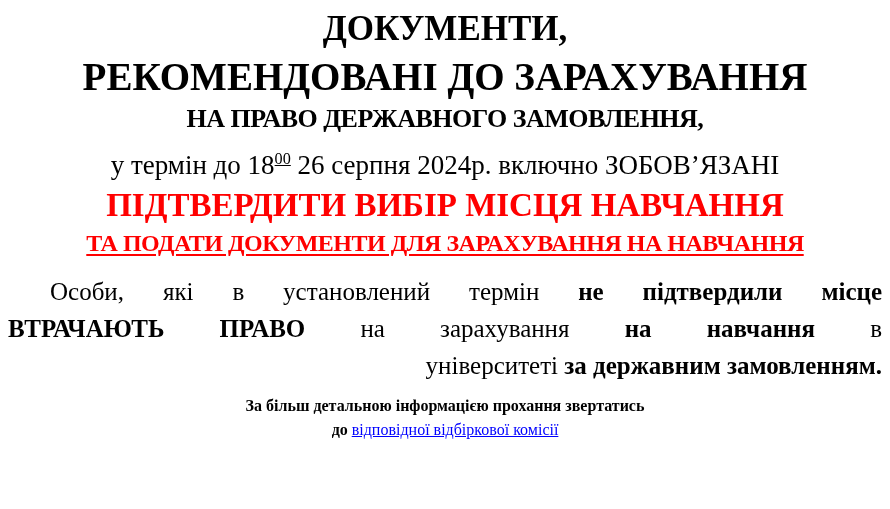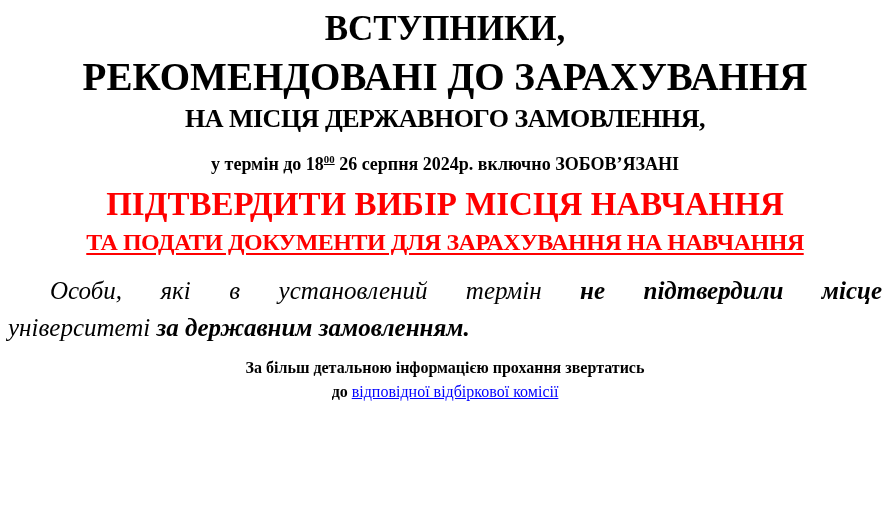--- a/index.html
+++ b/index.html
@@ -8,69 +8,70 @@
     background: #ffffff;
     color: var(--text-black, #000000);
     font-family: "Liberation Serif", serif;
     overflow: hidden;
   }
   .doc { padding: 4px 8px 0 8px; text-align: center; }
 
   .title-line1 { font-weight: bold; font-size: 35px; line-height: 50px; }
   .title-line2 { font-weight: bold; font-size: 39px; line-height: 45px; }
   .subtitle    { font-weight: bold; font-size: 26px; line-height: 40px; letter-spacing: -0.5px; }
-  .deadline    { font-weight: bold; font-size: 18px; line-height: 40px; }
+  .deadline    { font-weight: normal; font-size: 27px; line-height: 40px; }
   .deadline sup { font-size: 60%; }
   .deadline sup u { text-decoration: underline; }
 
   .action-red1 {
     color: var(--accent-red, #ff0000);
     font-weight: bold; font-size: 33px; line-height: 41px;
     text-underline-offset: 4px;
   }
   .action-red2 {
     color: var(--accent-red, #ff0000);
     font-weight: bold; font-size: 24px; line-height: 35px;
     text-decoration: underline;
     text-underline-offset: 3px;
     letter-spacing: -0.5px;
   }
   .committee-line { font-size: 25px; line-height: 35px; }
 
   .warning-para { margin-top: 12px; font-size: 25px; line-height: 37px; }
   .jline { text-align: justify; text-align-last: justify; }
-  .jline.first { text-indent: 42px; font-style: italic; }
-  .lline { text-align: left; font-style: italic; }
+  .jline.first { text-indent: 42px; }
+  .lline { text-align: right; }
 
   .footer { margin-top: 10px; font-weight: bold; font-size: 16px; line-height: 24px; text-align: center; }
   .committee-link {
     color: var(--link-blue, #0000ff);
     font-weight: normal;
     text-decoration: underline;
     cursor: pointer;
     margin-top: 37px;
   }
 </style>
 </head>
 <body>
 
 <div class="doc">
 
-  <div class="title-line1">ВСТУПНИКИ,</div>
+  <div class="title-line1">ДОКУМЕНТИ,</div>
   <div class="title-line2">РЕКОМЕНДОВАНІ ДО ЗАРАХУВАННЯ</div>
-  <div class="subtitle">НА МІСЦЯ ДЕРЖАВНОГО ЗАМОВЛЕННЯ,</div>
+  <div class="subtitle">НА ПРАВО ДЕРЖАВНОГО ЗАМОВЛЕННЯ,</div>
 
   <div class="deadline"><span>у термін до 18</span><sup><u>00</u></sup><span> 26 серпня 2024р. включно ЗОБОВ’ЯЗАНІ</span></div>
 
   <div class="action-red1">ПІДТВЕРДИТИ ВИБІР МІСЦЯ НАВЧАННЯ</div>
   <div class="action-red2">ТА ПОДАТИ ДОКУМЕНТИ ДЛЯ ЗАРАХУВАННЯ НА НАВЧАННЯ</div>
 
 
   <div class="warning-para">
     <div class="jline first"><span>Особи, які в установлений термін </span><b>не підтвердили місце</b></div>
+    <div class="jline"><b>ВТРАЧАЮТЬ ПРАВО</b><span> на зарахування </span><b>на навчання</b><span> в</span></div>
     <div class="lline"><span>університеті </span><b>за державним замовленням.</b></div>
   </div>
 
   <div class="footer">
     <div>За більш детальною інформацією прохання звертатись</div>
     <div><span>до </span><a class="committee-link">відповідної відбіркової комісії</a></div>
   </div>
 
 </div>
 

